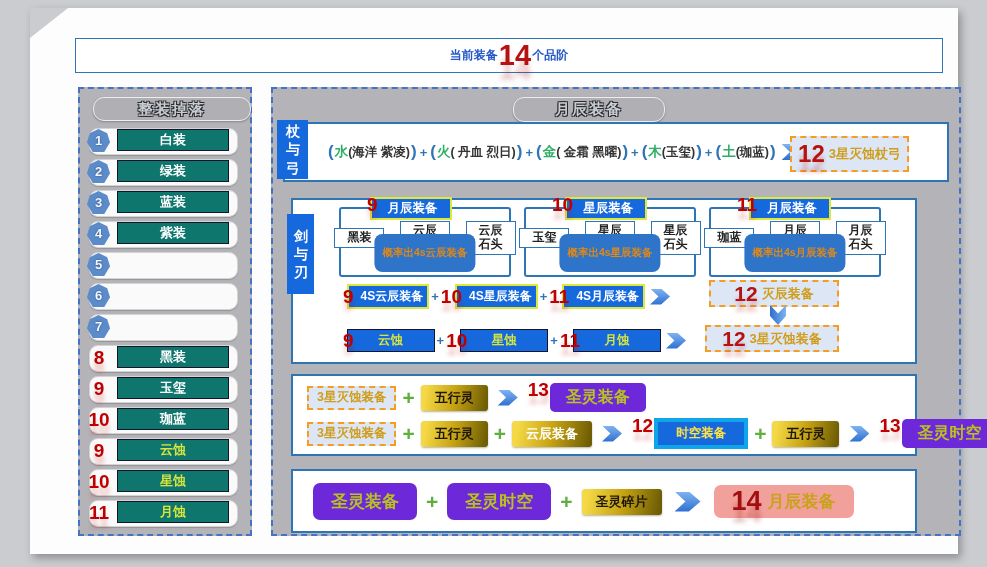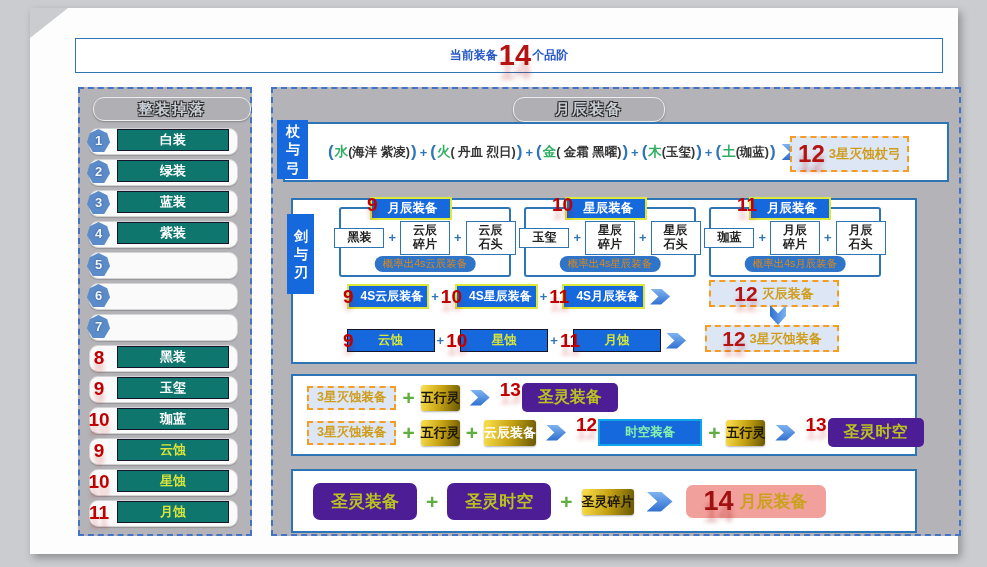--- a/index.html
+++ b/index.html
@@ -83,21 +83,21 @@
         margin-top:10px;box-sizing:border-box;background:#fff;}
   .col-header{position:absolute;top:-12px;left:18px;display:flex;align-items:flex-start;}
   .col-num{color:#c00000;font-size:19px;font-weight:bold;position:relative;left:8px;top:-3px;
         z-index:2;text-shadow:0 8px 4px rgba(192,0,0,.25);}
   .col-head-box{background:#1569dd;border:2px solid #dde83c;color:#fff;font-size:12.5px;
         font-weight:bold;padding:1px 12px 1px 16px;white-space:nowrap;}
   .ings{display:flex;align-items:center;justify-content:center;gap:2px;margin-top:12px;}
   .ing{border:1.5px solid #2e75b6;background:#fff;font-size:12px;font-weight:bold;color:#222;
         text-align:center;white-space:pre-line;line-height:1.15;padding:2px 5px;min-width:38px;}
   .note{position:absolute;left:50%;bottom:3px;transform:translateX(-50%);background:#2e74c8;
-        color:#e08818;font-size:10.5px;font-weight:normal;border-radius:8px;padding:1px 8px;
+        color:#e08818;font-size:10.5px;font-weight:bold;border-radius:8px;padding:12px 8px;
         white-space:nowrap;}
 
   .rowline{position:absolute;display:flex;align-items:center;}
   #row4s{left:50px;top:84px;}
   #roweclipse{left:50px;top:129px;}
   .num-red{color:#c00000;font-size:19px;font-weight:bold;position:relative;z-index:2;
         margin-right:-7px;text-shadow:0 8px 4px rgba(192,0,0,.25);}
   .bluebox-y{background:#1569dd;border:2px solid #dde83c;color:#fff;font-size:12px;
         font-weight:bold;padding:2px 4px 2px 12px;min-width:76px;text-align:center;
         box-sizing:border-box;white-space:nowrap;}
@@ -110,28 +110,28 @@
   #downchev{position:absolute;left:470px;top:107px;}
 
   
   .crow{position:absolute;display:flex;align-items:center;gap:5px;}
   #crow1{left:14px;top:7px;}
   #crow2{left:14px;top:42px;}
   .orange-sm{height:24px;padding:0 8px;}
   .orange-sm .lbl{font-size:12.5px;}
   .plus-g{color:#5fae3f;font-size:21px;font-weight:bold;line-height:1;margin:0 1px;}
   .gold{background:linear-gradient(100deg,#f4d845 8%,#c7a313 50%,#6e5d05 96%);color:#1c1708;
-        font-size:13px;font-weight:bold;padding:4px 0;border-radius:3px;text-align:right;
+        font-size:13px;font-weight:bold;padding:4px 14px;border-radius:3px;text-align:right;
         white-space:nowrap;box-shadow:0 1px 2px rgba(0,0,0,.3);}
   .gold.lighttext{color:#fff;}
-  .cyan{background:#4c1d95;border-radius:5px;color:#b9c21f;font-weight:bold;font-size:16px;
+  .cyan{background:#6d28d9;border-radius:5px;color:#b9c21f;font-weight:bold;font-size:16px;
         padding:4px 16px;text-align:center;white-space:nowrap;}
   .num-red.float{top:-8px;margin-right:-4px;}
-  .bluebox-mid{background:#1569dd;border:2px solid #0ea5e9;color:#86efac;font-size:12.5px;
-        font-weight:bold;padding:3px 25px;white-space:nowrap;}
+  .bluebox-mid{background:#1569dd;border:4px solid #0ea5e9;color:#fde047;font-size:12.5px;
+        font-weight:bold;padding:3px 18px;white-space:nowrap;}
 
   
   #drow{left:20px;top:12px;gap:8px;}
   .cyan.bigc{font-size:17px;padding:7px 18px;border-radius:7px;}
   .pinkbox{background:#f2a09b;border-radius:7px;display:flex;align-items:center;gap:6px;
         padding:3px 18px;}
   .pinkbox .num{color:#a01010;font-size:27px;font-weight:bold;line-height:1;
         text-shadow:0 12px 4px rgba(160,16,16,.3);}
   .pinkbox .lbl{color:#c8a21a;font-size:17px;font-weight:bold;white-space:nowrap;}
 </style>

